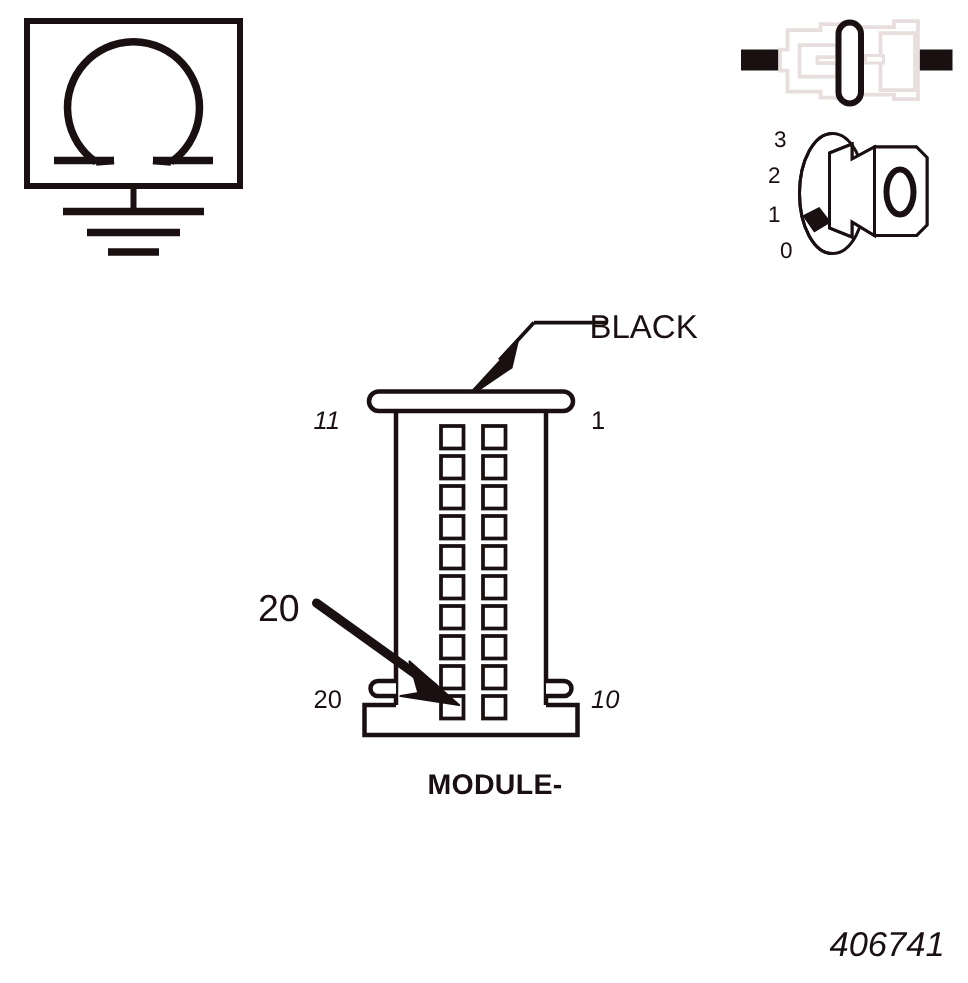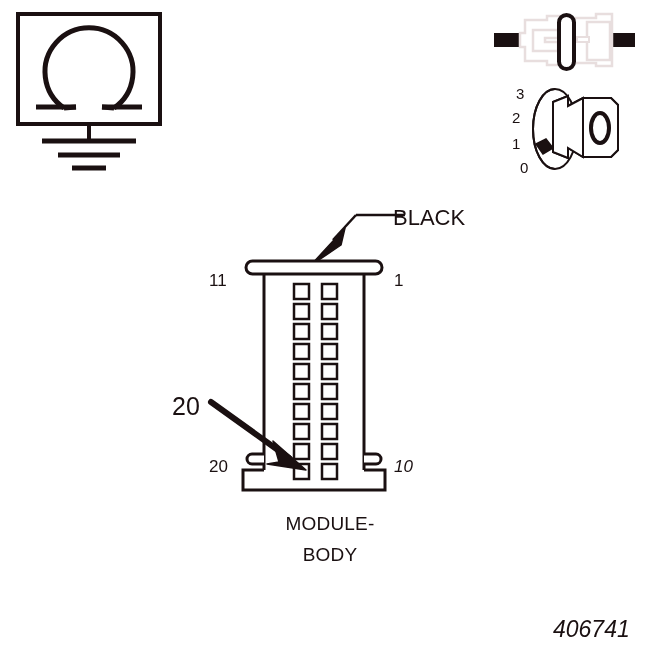--- a/index.html
+++ b/index.html
@@ -24,21 +24,21 @@
   .lbl {
     position: absolute;
     color: #1a1011;
     white-space: pre;
     line-height: 1;
   }
   .lbl-pin      { font-size: 17px; }
   .lbl-callout  { font-size: 25px; }
   .lbl-black    { font-size: 22px; }
   .lbl-key      { font-size: 15px; }
-  .lbl-title    { font-size: 19px; font-weight: normal; letter-spacing: 0.2px; }
+  .lbl-title    { font-size: 19px; font-weight: bold; letter-spacing: 0.2px; }
   .lbl-partno   { font-size: 23px; font-style: italic; }
 
   .title-block {
     position: absolute;
     left: 205px;
     top: 513px;
     width: 250px;
     text-align: center;
   }
   .title-block div { margin-bottom: 9px; }
@@ -160,33 +160,32 @@
         <rect x="56" y="166" width="15" height="15"></rect>
           <rect x="84" y="166" width="15" height="15"></rect>
         <rect x="56" y="186" width="15" height="15"></rect>
           <rect x="84" y="186" width="15" height="15"></rect>
         <rect x="56" y="206" width="15" height="15"></rect>
           <rect x="84" y="206" width="15" height="15"></rect>
       </g>
     </svg>
   </div>
 
-  <div class="lbl lbl-pin" style="left:209px; top:272px;">11</div>
+  <div class="lbl lbl-pin" style="left:209px; top:272px;font-style:italic;">11</div>
   <div class="lbl lbl-pin" style="left:394px; top:272px;">1</div>
   <div class="lbl lbl-pin" style="left:209px; top:458px;">20</div>
   <div class="lbl lbl-pin" style="left:394px; top:458px;font-style:italic;">10</div>
 
   <div class="abs" style="left:205px; top:396px;">
     <svg width="115" height="80" viewBox="0 0 115 80">
       <path d="M 6 6 L 84 62" fill="none" stroke="#1a1011" stroke-width="6" stroke-linecap="round"></path>
       <path d="M 101 74 L 68 45 L 74 66 L 62 68 Z" fill="#1a1011" stroke="#1a1011" stroke-width="1.5" stroke-linejoin="round"></path>
     </svg>
   </div>
   <div class="lbl lbl-callout" style="left:172px; top:394px;">20</div>
 
   <div class="title-block">
     <div class="lbl-title" style="position:relative;">MODULE-</div>
-    <div class="lbl-title" style="position:relative;">BODY</div>
   </div>
 
   <div class="lbl lbl-partno" style="left:553px; top:618px;">406741</div>
 
 </div>
 
 </body></html>

